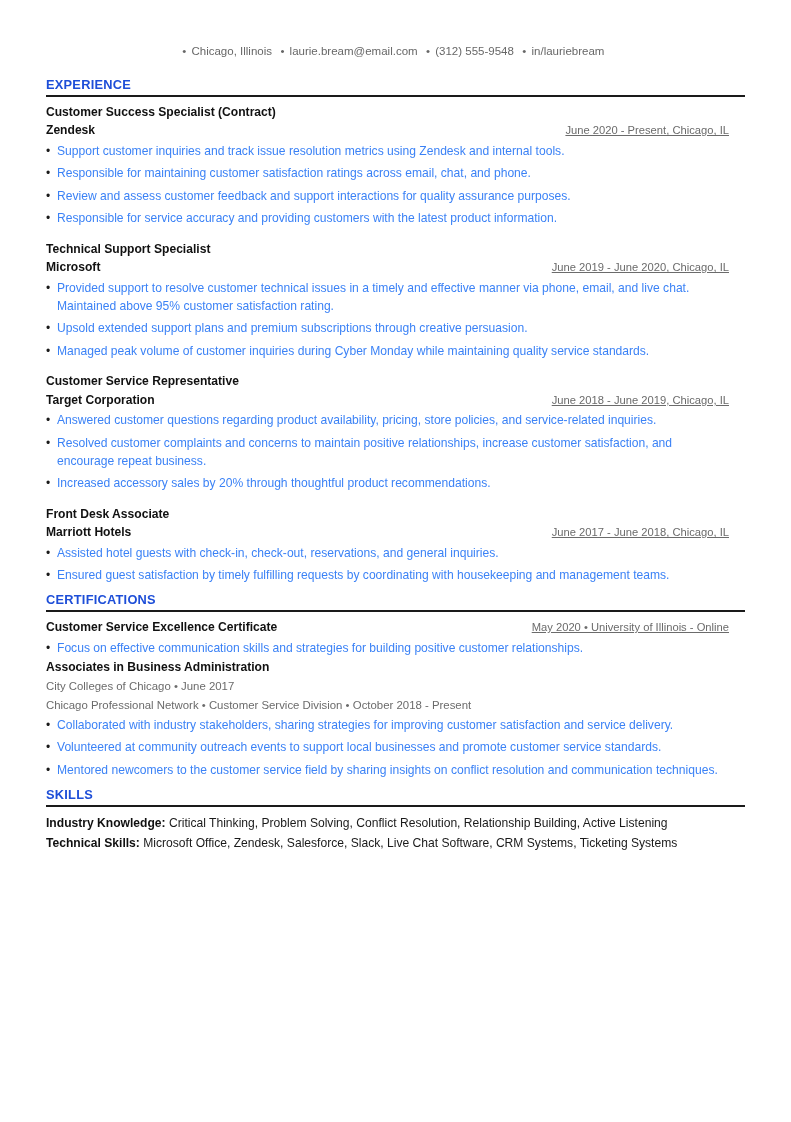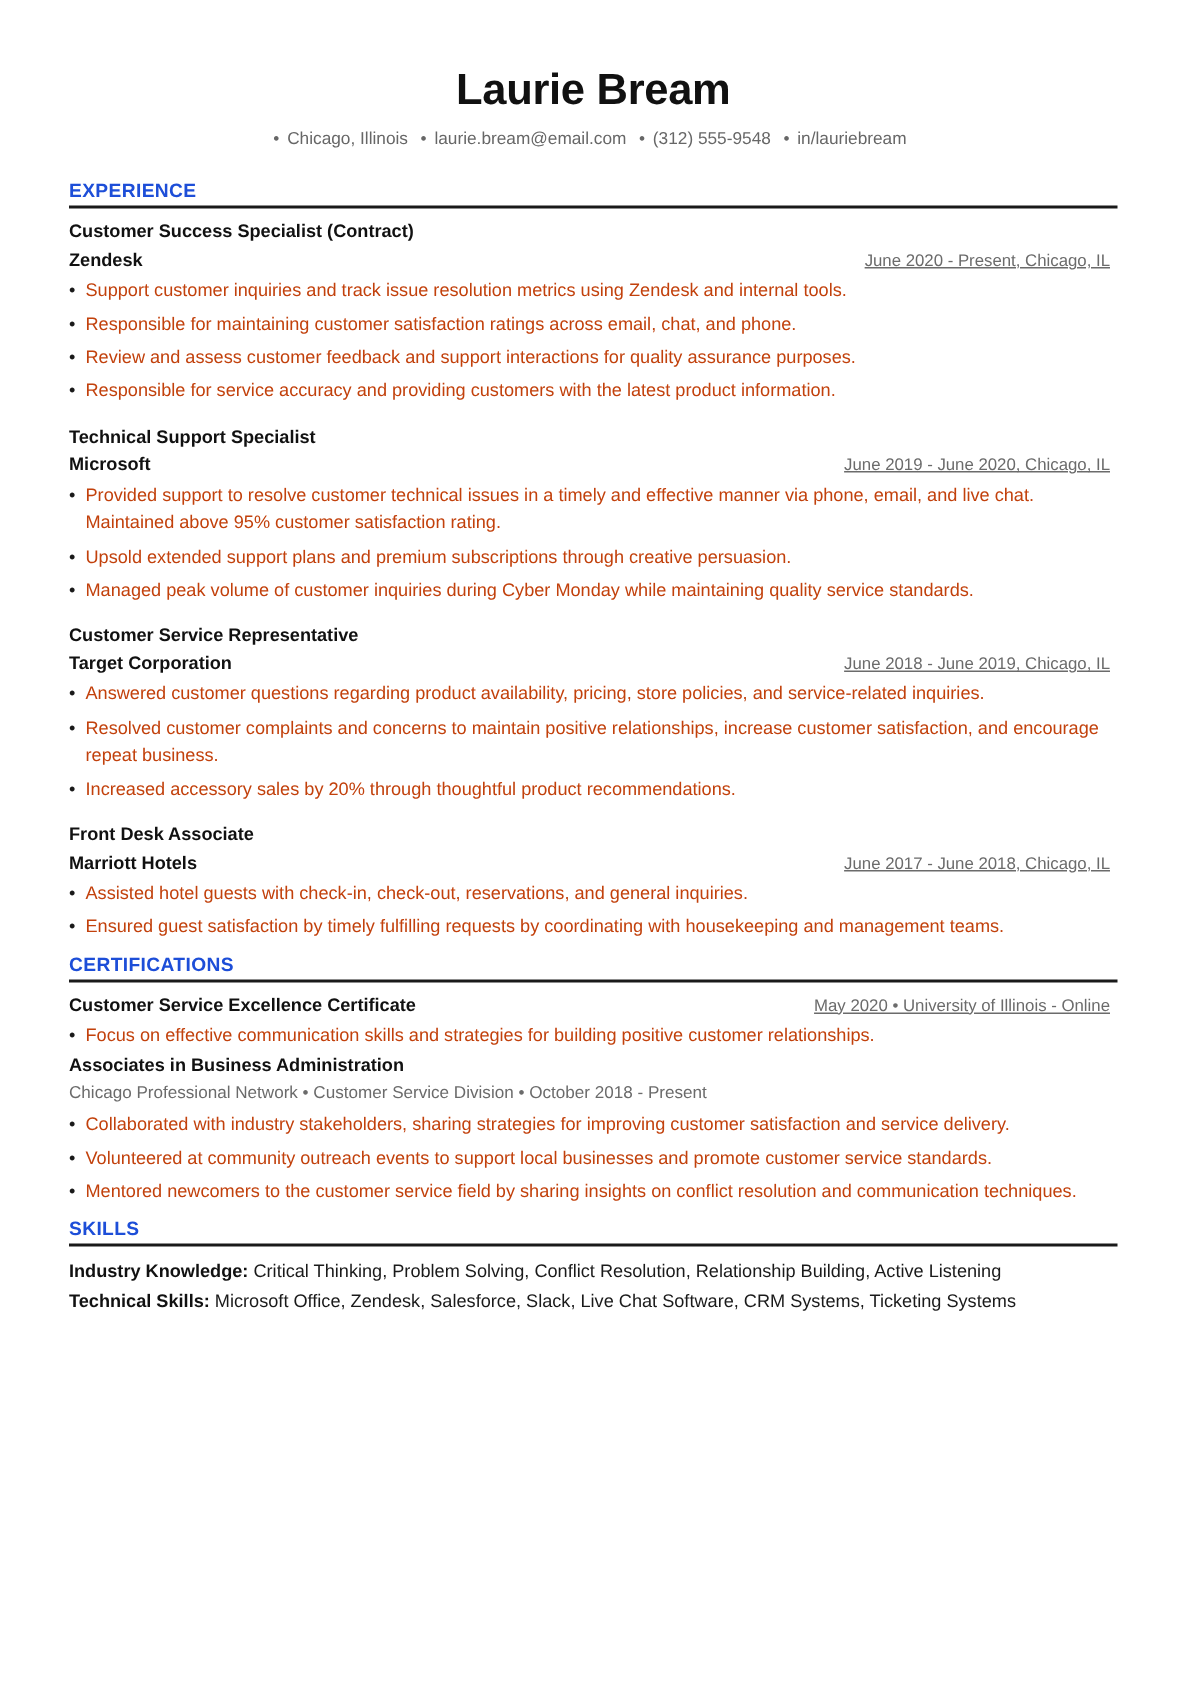--- a/index.html
+++ b/index.html
@@ -48,21 +48,21 @@
     font-weight: bold;
     letter-spacing: 0.25px;
     color: #1d4ed8;
     padding: 0 0 3px 0;
     border-bottom: 2px solid #1a1a1a;
     margin: 8px 0 7px 0;
   }
   .section.first .section-title { margin-top: 0; }
 
   
-  .entry { margin: 0 5px 13px 0; }
+  .entry { margin: 0 16px 13px 0; }
   .entry:last-child { margin-bottom: 0; }
   .entry-title {
     font-size: 12.1px;
     font-weight: bold;
     color: #111111;
     line-height: 1.45;
     margin: 0 0 1px 0;
   }
   .entry-row {
     display: flex;
@@ -93,21 +93,21 @@
   }
 
   
   ul.bullets {
     list-style: none;
     margin: 2px 0 0 0;
     padding: 0;
   }
   ul.bullets li {
     font-size: 12.1px;
-    color: #c2410c;
+    color: #3b82f6;
     line-height: 1.52;
     margin: 0 0 4px 0;
     padding: 0 0 0 11px;
     position: relative;
   }
   ul.bullets li:last-child { margin-bottom: 0; }
   ul.bullets li::before {
     content: "\2022";
     position: absolute;
     left: 0;
@@ -123,21 +123,20 @@
     margin: 0;
   }
   .skill-label { font-weight: bold; color: #111111; }
 </style>
 </head>
 <body>
 
 <div class="page">
 
   <div>
-    <h1 class="name">Laurie Bream</h1>
     <div class="contact"><span class="sep">• </span><span>Chicago, Illinois&nbsp;&nbsp;</span><span class="sep">• </span><span>laurie.bream@email.com&nbsp;&nbsp;</span><span class="sep">• </span><span>(312) 555-9548&nbsp;&nbsp;</span><span class="sep">• </span><span>in/lauriebream&nbsp;&nbsp;</span></div>
   </div>
 
   <div class="section first">
     <div class="section-title">EXPERIENCE</div>
     <div>
         <div class="entry">
           <div class="entry-title">Customer Success Specialist (Contract)</div>
           <div class="entry-row">
             <span class="entry-org">Zendesk</span>
@@ -200,20 +199,21 @@
             <li>Focus on effective communication skills and strategies for building positive customer relationships.</li>
           </ul>
         </div>
       </div>
   </div>
 
   <div class="section">
     <div>
         <div class="entry">
           <div class="entry-title">Associates in Business Administration</div>
+          <div class="entry-sub">City Colleges of Chicago • June 2017</div>
         </div>
       </div>
   </div>
 
   <div class="section">
     <div>
         <div class="entry">
           <div class="entry-sub">Chicago Professional Network • Customer Service Division • October 2018 - Present</div>
           <ul class="bullets">
             <li>Collaborated with industry stakeholders, sharing strategies for improving customer satisfaction and service delivery.</li>

